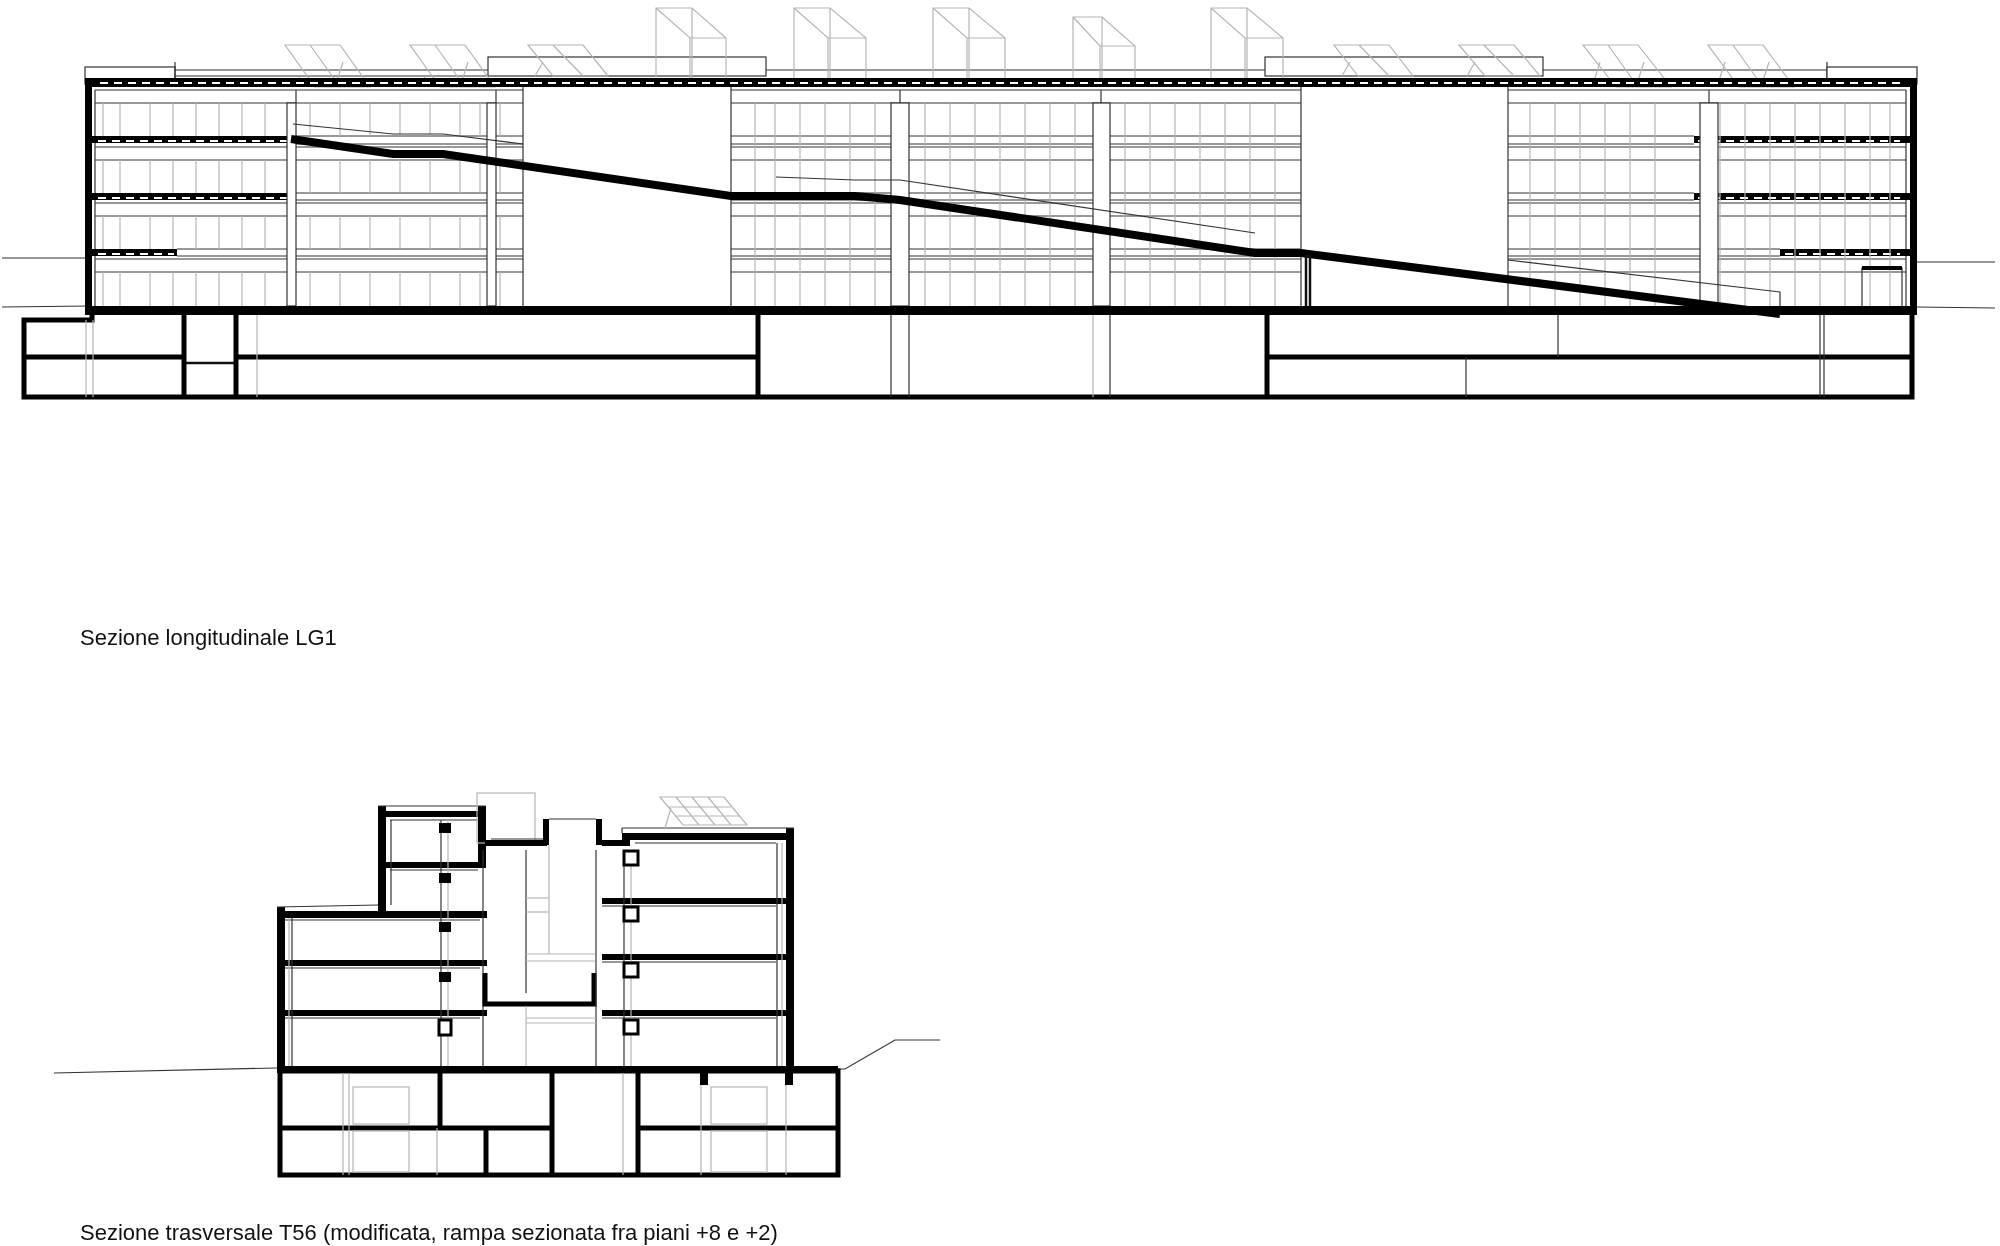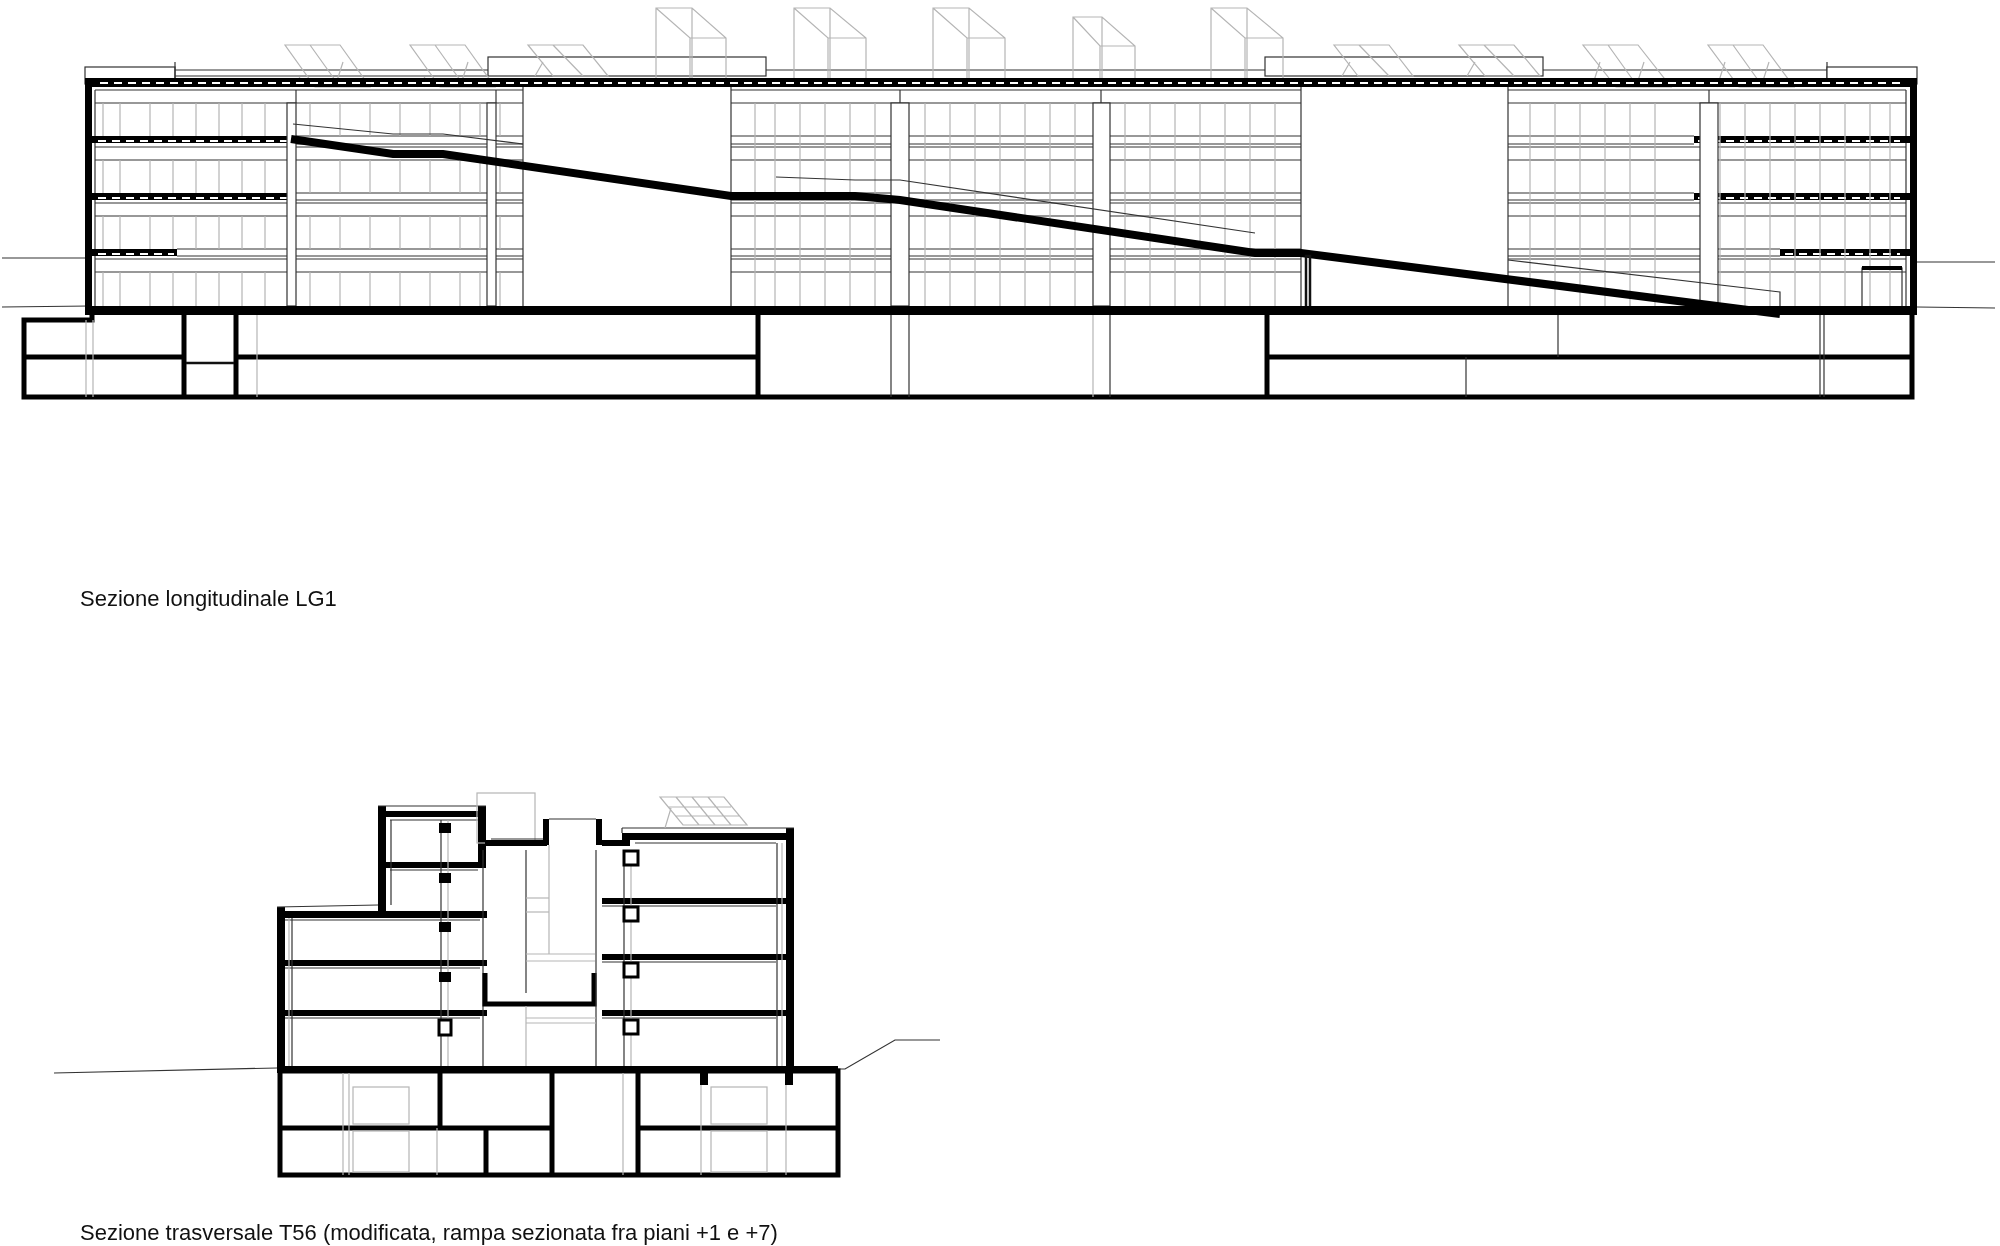--- a/index.html
+++ b/index.html
@@ -1,19 +1,19 @@
 <!DOCTYPE html>
 <html><head>
 <meta charset="utf-8">
 <style>
   html, body { margin: 0; padding: 0; background: #ffffff; }
   body { width: 2000px; height: 1246px; position: relative; overflow: hidden; font-family: "Liberation Sans", sans-serif; }
   .drawing { position: absolute; left: 0; top: 0; width: 2000px; height: 1246px; }
   .caption { position: absolute; font-family: "Liberation Sans", sans-serif; font-size: 22px; color: #111111; white-space: nowrap; line-height: 1; }
-  #cap-long { left: 80px; top: 588px; }
+  #cap-long { left: 80px; top: 627px; }
   #cap-trans { left: 80px; top: 1222px; }
   .thin { stroke: #333; stroke-width: 1.2; fill: none; }
   .grey { stroke: #b5b5b5; stroke-width: 1.2; fill: none; }
   .mid { stroke: #111; stroke-width: 2.5; fill: none; }
   .thick { stroke: #000; stroke-width: 5; fill: none; }
   .slab { fill: #000; }
   .dash { stroke: #fff; stroke-width: 2.2; stroke-dasharray: 8 6; fill: none; }
   .white { fill: #fff; stroke: #333; stroke-width: 1.2; }
 </style>
 </head>
@@ -316,13 +316,13 @@
       <line class="grey" x1="349" y1="1073" x2="349" y2="1175"></line>
       <line class="grey" x1="437" y1="1128" x2="437" y2="1175"></line>
       <line class="grey" x1="623" y1="1073" x2="623" y2="1175"></line>
       <line class="grey" x1="701" y1="1085" x2="701" y2="1175"></line>
       <line class="grey" x1="786" y1="1085" x2="786" y2="1175"></line>
     </g>
   </g>
 </svg>
 
 <div id="cap-long" class="caption">Sezione longitudinale LG1</div>
-<div id="cap-trans" class="caption">Sezione trasversale T56 (modificata, rampa sezionata fra piani +1 e +7)</div>
+<div id="cap-trans" class="caption">Sezione trasversale T56 (modificata, rampa sezionata fra piani +8 e +2)</div>
 
 </body></html>

